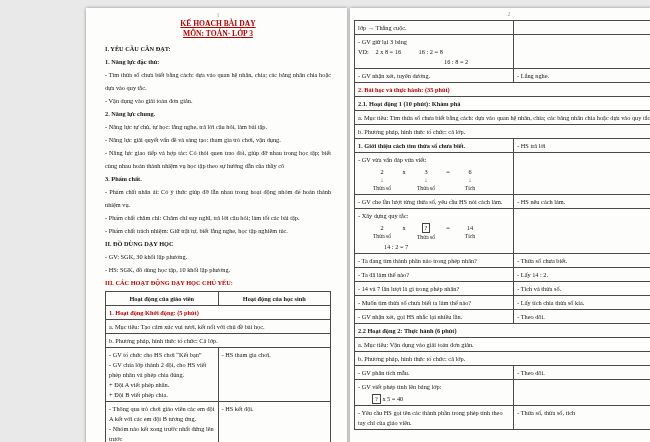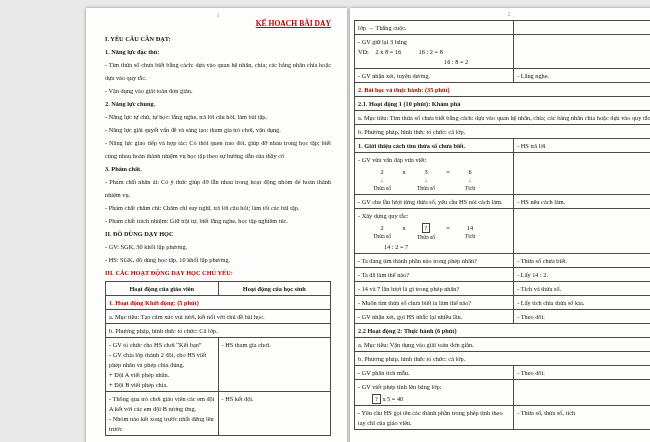--- a/index.html
+++ b/index.html
@@ -14,21 +14,21 @@
     position:absolute; top:8px;
     background:#fdfdfc;
     box-shadow:0 0 3px rgba(0,0,0,.4);
   }
   #page1 { left:86px;  width:261px; height:470px; padding:3px 16px 0 19px; }
   #page2 { left:350px; width:318px; height:470px; padding:2px 4px 0 4px; }
   .pagenum { text-align:center; font-size:6px; line-height:8px; height:8px; color:#9a9a9a; }
 
   
   .title { text-align:center; color:#c00000; font-weight:bold; font-size:7.6px; line-height:10px; }
-  .title.u { text-decoration:underline;text-align:right; }
+  .title.u { text-decoration:underline; }
 
   
   .body-text { margin-top:3px; }
   .body-text p { font-size:6.3px; line-height:13px; text-align:justify; }
   .b  { font-weight:bold; }
   .red{ color:#c00000; }
 
   
   table.doc-table {
     width:100%; border-collapse:collapse; table-layout:fixed;
@@ -61,20 +61,21 @@
   .dresult { margin-left:26px; }
   .eq-line { margin:2px 0 0 14px; }
 </style>
 </head>
 <body>
 
 <div class="page" id="page1">
   <div class="pagenum">1</div>
 
   <div class="title u">KẾ HOẠCH BÀI DẠY</div>
+  <div class="title u">MÔN: TOÁN- LỚP 3</div>
 
   <div class="body-text">
     <p class="b">I. YÊU CẦU CẦN ĐẠT:</p>
     <p class="b">1. Năng lực đặc thù:</p>
     <p>- Tìm thừa số chưa biết bằng cách: dựa vào quan hệ nhân, chia; các bảng nhân chia hoặc dựa vào quy tắc.</p>
     <p>- Vận dụng vào giải toán đơn giản.</p>
     <p class="b">2. Năng lực chung.</p>
     <p>- Năng lực tự chủ, tự học: lắng nghe, trả lời câu hỏi, làm bài tập.</p>
     <p>- Năng lực giải quyết vấn đề và sáng tạo: tham gia trò chơi, vận dụng.</p>
     <p>- Năng lực giao tiếp và hợp tác: Có thói quen trao đổi, giúp đỡ nhau trong học tập; biết cùng nhau hoàn thành nhiệm vụ học tập theo sự hướng dẫn của thầy cô</p>

